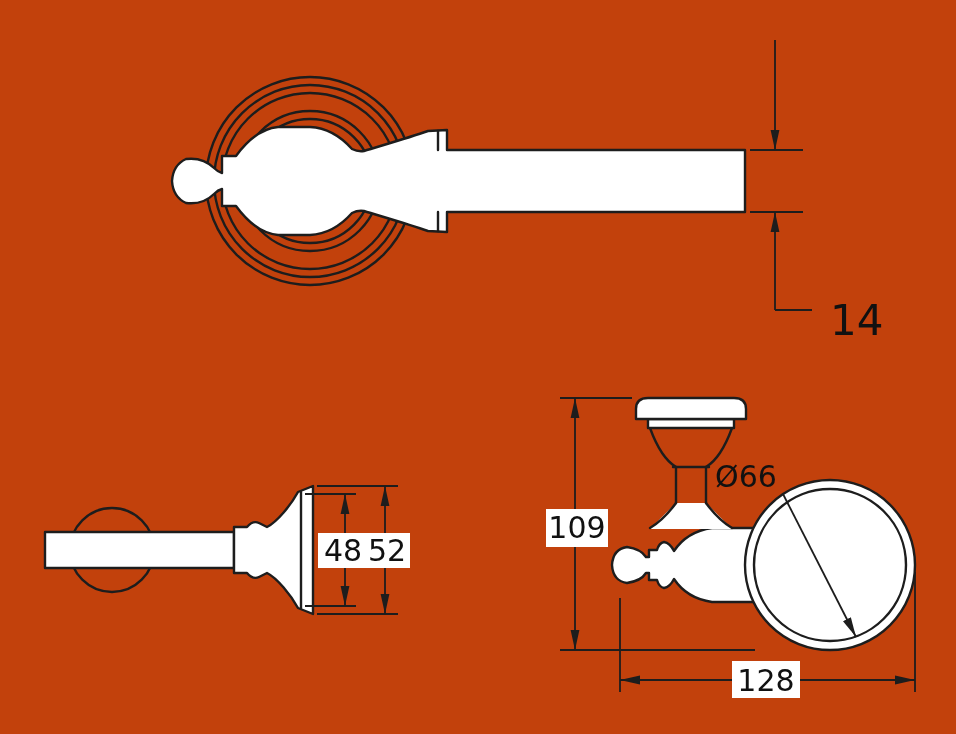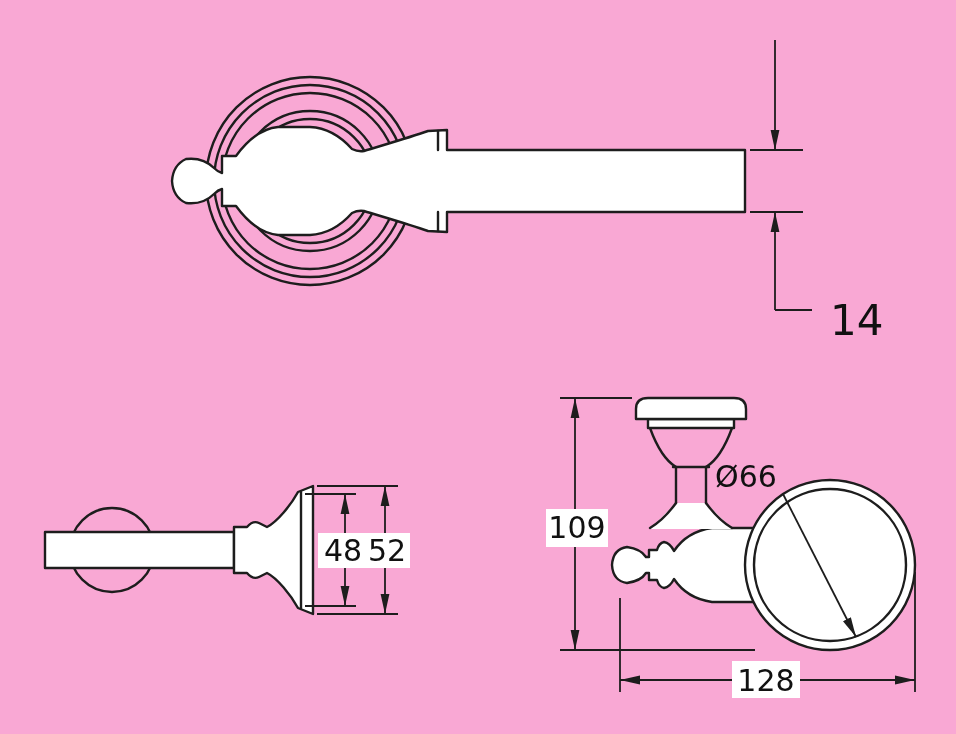--- a/index.html
+++ b/index.html
@@ -5,21 +5,21 @@
   html, body {
     margin: 0;
     padding: 0;
     background: #ffffff;
     font-family: "DejaVu Sans", sans-serif;
   }
   .canvas {
     position: relative;
     width: 956px;
     height: 734px;
-    background: #f9a8d4;
+    background: #c2410c;
     overflow: hidden;
   }
   svg { position: absolute; inset: 0; }
   .part {
     fill: #ffffff;
     stroke: #1d1d1d;
     stroke-width: 2.4;
     stroke-linejoin: round;
     stroke-linecap: round;
   }

